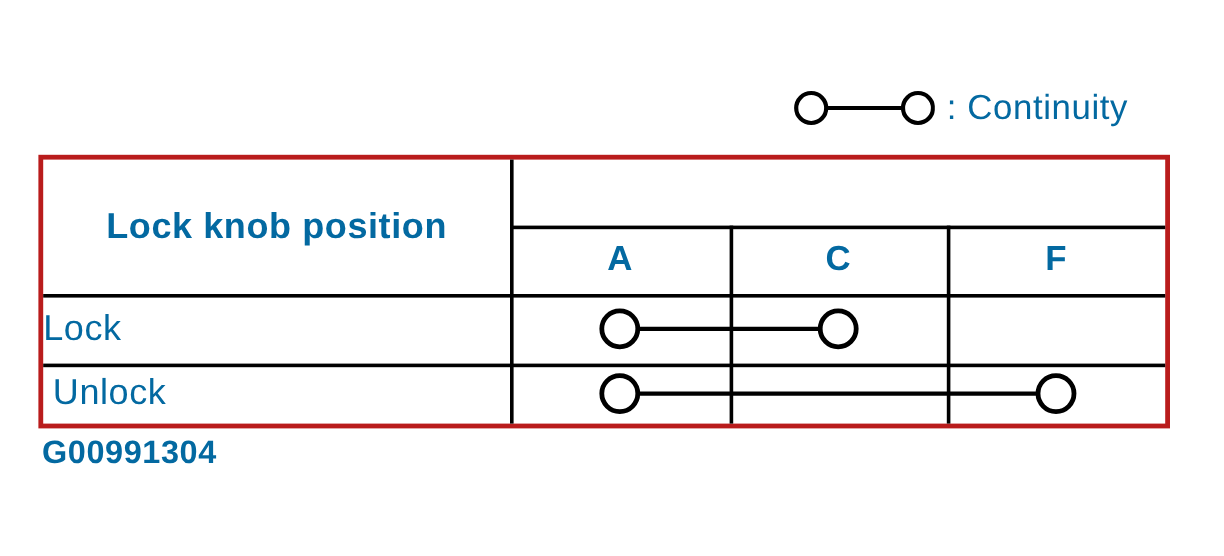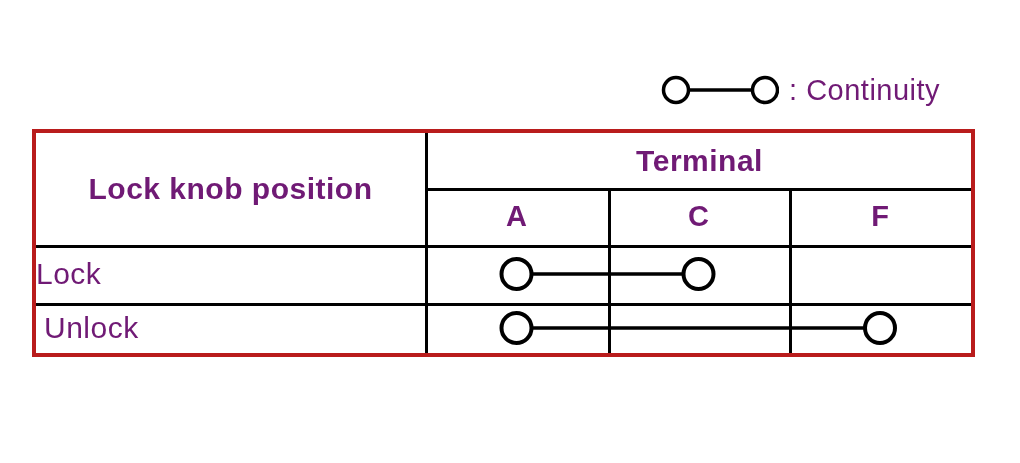--- a/index.html
+++ b/index.html
@@ -4,21 +4,21 @@
 <style>
   * { margin: 0; padding: 0; box-sizing: border-box; }
   html, body { background: #ffffff; }
   body { font-family: "Liberation Sans", sans-serif; }
 
   .canvas {
     position: relative;
     width: 1020px;
     height: 463px;
     background: #ffffff;
-    color: #701a75;
+    color: #0369a1;
     overflow: hidden;
   }
 
   
   .legend {
     position: absolute;
     left: 661px;
     top: 71px;
     height: 38px;
     display: flex;
@@ -104,34 +104,34 @@
   <div class="ctable">
 
     <div class="vline vline-main"></div>
     <div class="vline vline-ac"></div>
     <div class="vline vline-cf"></div>
     <div class="hline hline-term"></div>
     <div class="hline hline-head"></div>
     <div class="hline hline-rows"></div>
 
     <div class="cell center bold fs30 cell-corner">Lock knob position</div>
-    <div class="cell center bold fs30 cell-terminal">Terminal</div>
     <div class="cell center bold fs29 cell-colA">A</div>
     <div class="cell center bold fs29 cell-colC">C</div>
     <div class="cell center bold fs29 cell-colF">F</div>
 
     <div class="cell fs30 cell-lock">Lock</div>
     <div class="cell fs30 cell-unlock">Unlock</div>
 
     <svg class="cont-svg row0" width="546" height="58" viewBox="0 0 546 58">
         <line x1="106.5" y1="29" x2="258.5" y2="29" stroke="#000000" stroke-width="3.5"></line>
         <circle cx="91.5" cy="29" r="15" fill="none" stroke="#000000" stroke-width="4"></circle>
         <circle cx="273.5" cy="29" r="15" fill="none" stroke="#000000" stroke-width="4"></circle>
       </svg>
     <svg class="cont-svg row1" width="546" height="50" viewBox="0 0 546 50">
         <line x1="106.5" y1="25" x2="440" y2="25" stroke="#000000" stroke-width="3.5"></line>
         <circle cx="91.5" cy="25" r="15" fill="none" stroke="#000000" stroke-width="4"></circle>
         <circle cx="455" cy="25" r="15" fill="none" stroke="#000000" stroke-width="4"></circle>
       </svg>
   </div>
 
+  <div class="figure-id">G00991304</div>
 
 </div>
 
 </body></html>

